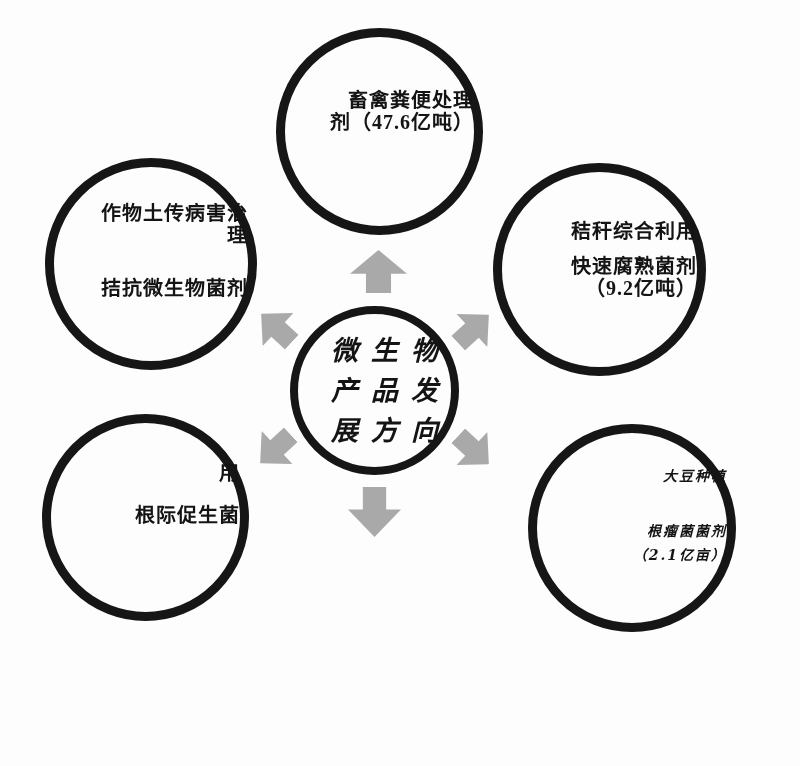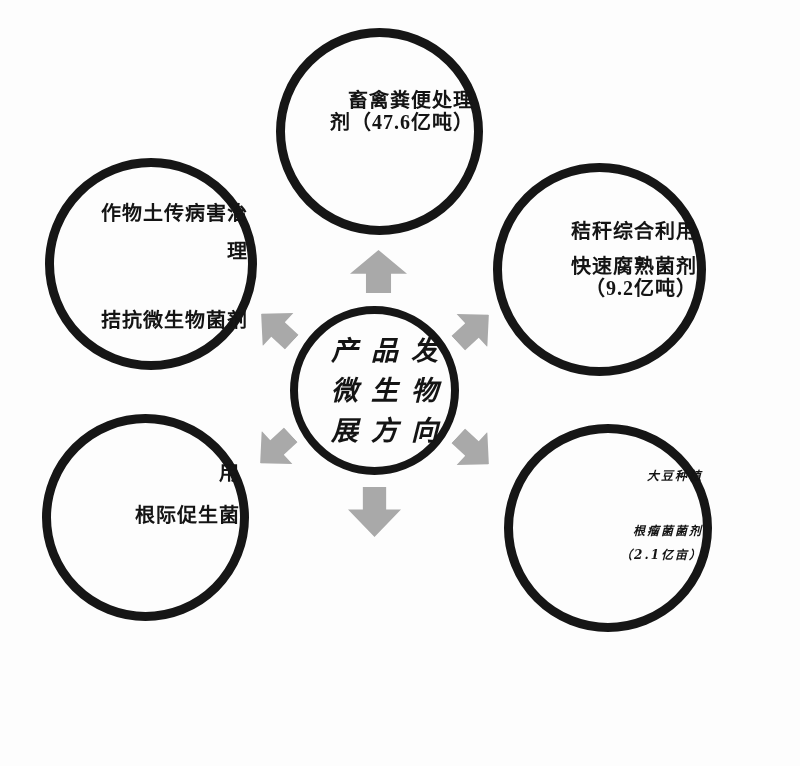--- a/index.html
+++ b/index.html
@@ -9,28 +9,28 @@
   }
   
   .circle{
     position:absolute;box-sizing:border-box;border:9px solid #161616;border-radius:50%;
     background:#fdfdfd;display:flex;flex-direction:column;align-items:flex-end;
     text-align:center;font-weight:bold;font-size:20px;line-height:22px;letter-spacing:1px;
   }
   .circle .ln{white-space:nowrap;}
   .c-top        {left:276px;top:28px; width:207px;height:207px;padding-top:52px;}
   .c-top .ln2   {margin-top:12px;}
-  .c-topleft    {left:45px; top:158px;width:212px;height:212px;padding-top:35px;gap:16px;}
+  .c-topleft    {left:45px; top:158px;width:212px;height:212px;padding-top:35px;}
   .c-topleft .ln3{margin-top:31px;}
   .c-topright   {left:493px;top:163px;width:213px;height:213px;padding-top:48px;}
   .c-topright .ln2{margin-top:13px;}
   .c-bottomleft {left:42px; top:414px;width:207px;height:207px;padding-top:39px;}
   .c-bottomleft .ln3{margin-top:20px;}
-  .c-bottomright{left:504px;top:424px;width:208px;height:208px;padding-top:31px;
-                 font-size:12px;line-height:24px;letter-spacing:2px;font-style:italic;
+  .c-bottomright{left:528px;top:424px;width:208px;height:208px;padding-top:31px;
+                 font-size:14px;line-height:24px;letter-spacing:2px;font-style:italic;
                  font-family:"DejaVu Serif", serif;}
   .c-bottomright .ln2{margin-top:31px;}
   .c-bottom     {left:272px;top:543px;width:218px;height:218px;padding-top:69px;}
   .c-bottom .ln2{margin-top:10px;}
   .c-center{
     left:290px;top:306px;width:169px;height:169px;border-width:8px;
     justify-content:center;padding-top:0;
     font-size:27px;line-height:40px;letter-spacing:13px;text-indent:13px;
     font-style:italic;font-family:"DejaVu Serif", serif;
   }
@@ -52,22 +52,22 @@
 <div class="canvas">
 
   <div class="arrow a-up"></div>
   <div class="arrow a-ul"></div>
   <div class="arrow a-ur"></div>
   <div class="arrow a-ll"></div>
   <div class="arrow a-lr"></div>
   <div class="arrow a-down"></div>
 
   <div class="circle c-center">
+    <div class="ln">微生物</div>
     <div class="ln">产品发</div>
-    <div class="ln">微生物</div>
     <div class="ln">展方向</div>
   </div>
 
   <div class="circle c-top">
     <div class="ln ln1">畜禽粪便处理</div>
     <div class="ln ln3">剂（47.6亿吨）</div>
   </div>
 
   <div class="circle c-topleft">
     <div class="ln ln1">作物土传病害治</div>

